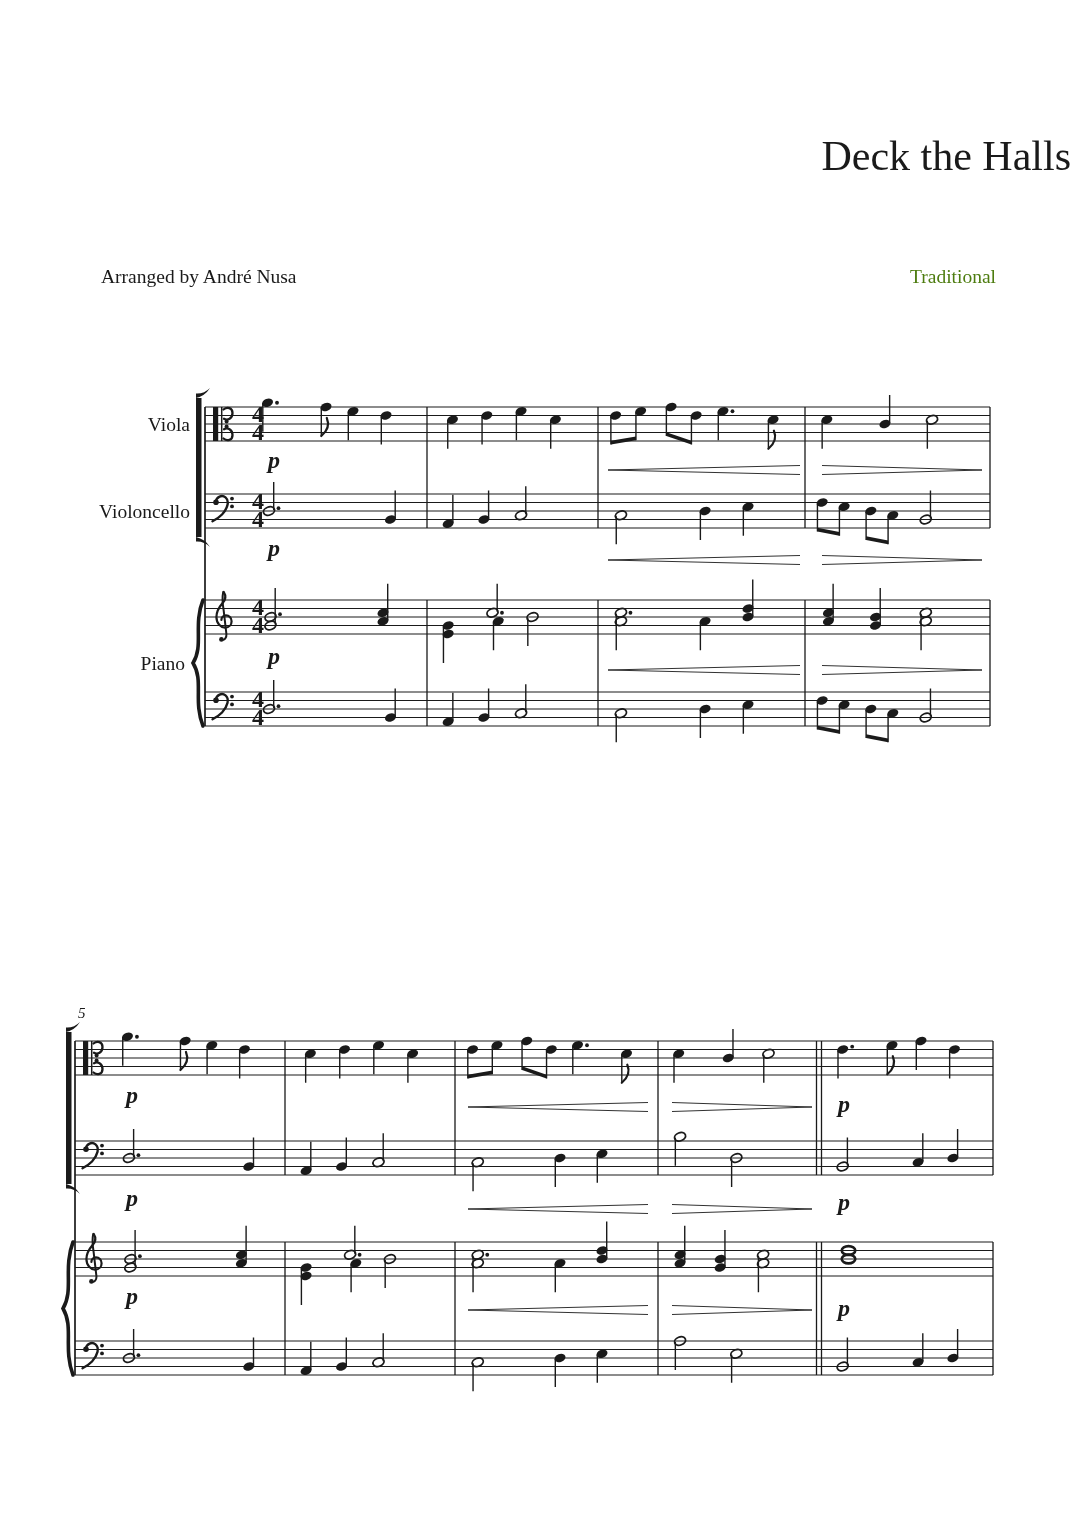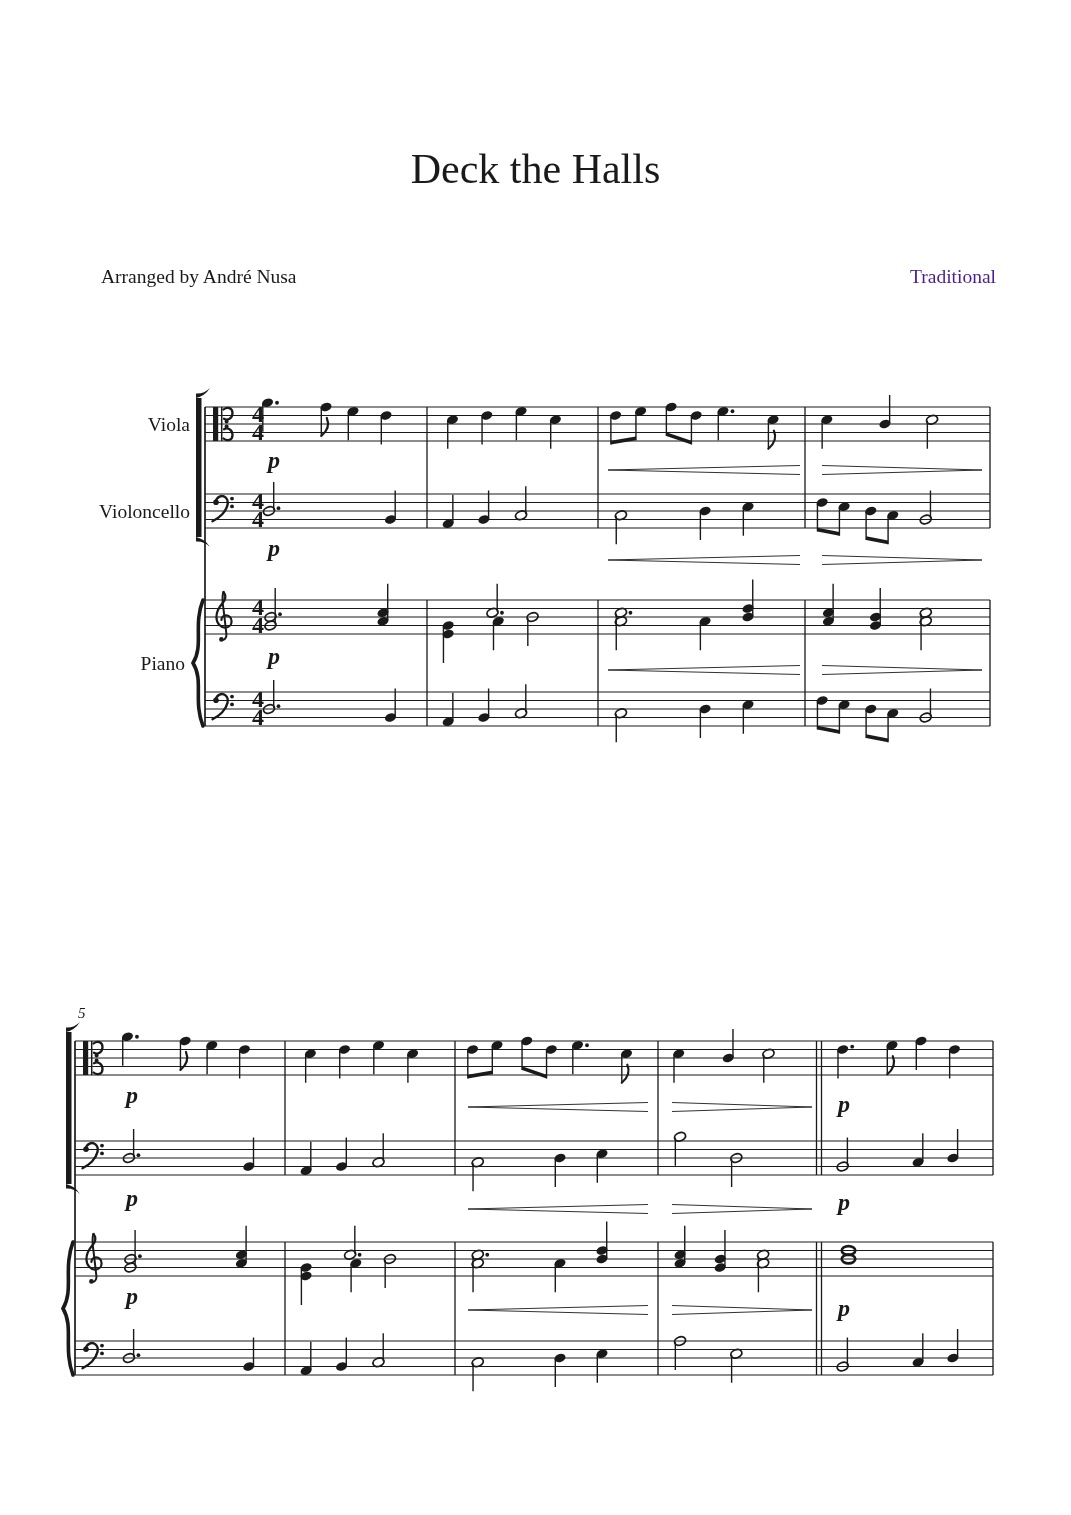--- a/index.html
+++ b/index.html
@@ -1,21 +1,21 @@
 <!DOCTYPE html>
 <html><head>
 <meta charset="utf-8">
 <style>
   html,body{margin:0;padding:0;background:#888;}
   .page{position:relative;width:1071px;height:1515px;background:#ffffff;margin:0 auto;
         font-family:"Liberation Serif", serif;color:#111;overflow:hidden;}
-  .title{position:absolute;top:145px;left:0;width:100%;text-align:center;
+  .title{position:absolute;top:132px;left:0;width:100%;text-align:right;
          font-size:42px;color:#1a1a1a;}
   .credit-left{position:absolute;top:266px;left:75px;font-size:19.5px;color:#1a1a1a;margin-left:26px;}
-  .credit-right{position:absolute;top:266px;right:75px;font-size:19.5px;color:#4c1d95;}
+  .credit-right{position:absolute;top:266px;right:75px;font-size:19.5px;color:#4d7c0f;}
   svg{position:absolute;left:0;top:0;}
   svg text{font-family:"Liberation Serif", serif;}
 </style>
 </head>
 <body>
 
 <div class="page">
   <div class="title">Deck the Halls</div>
   <div class="credit-left">Arranged by André Nusa</div>
   <div class="credit-right">Traditional</div>

